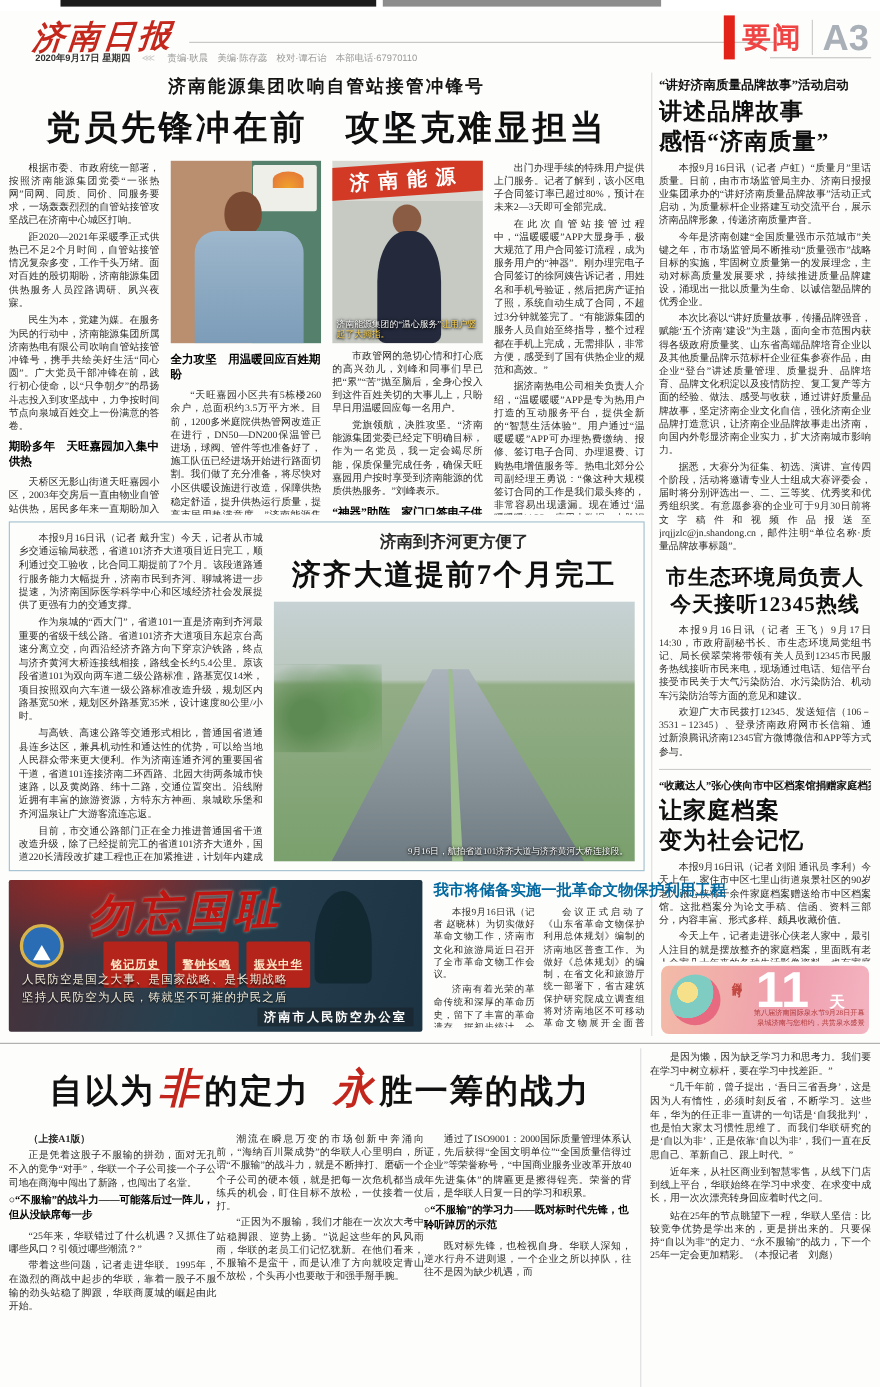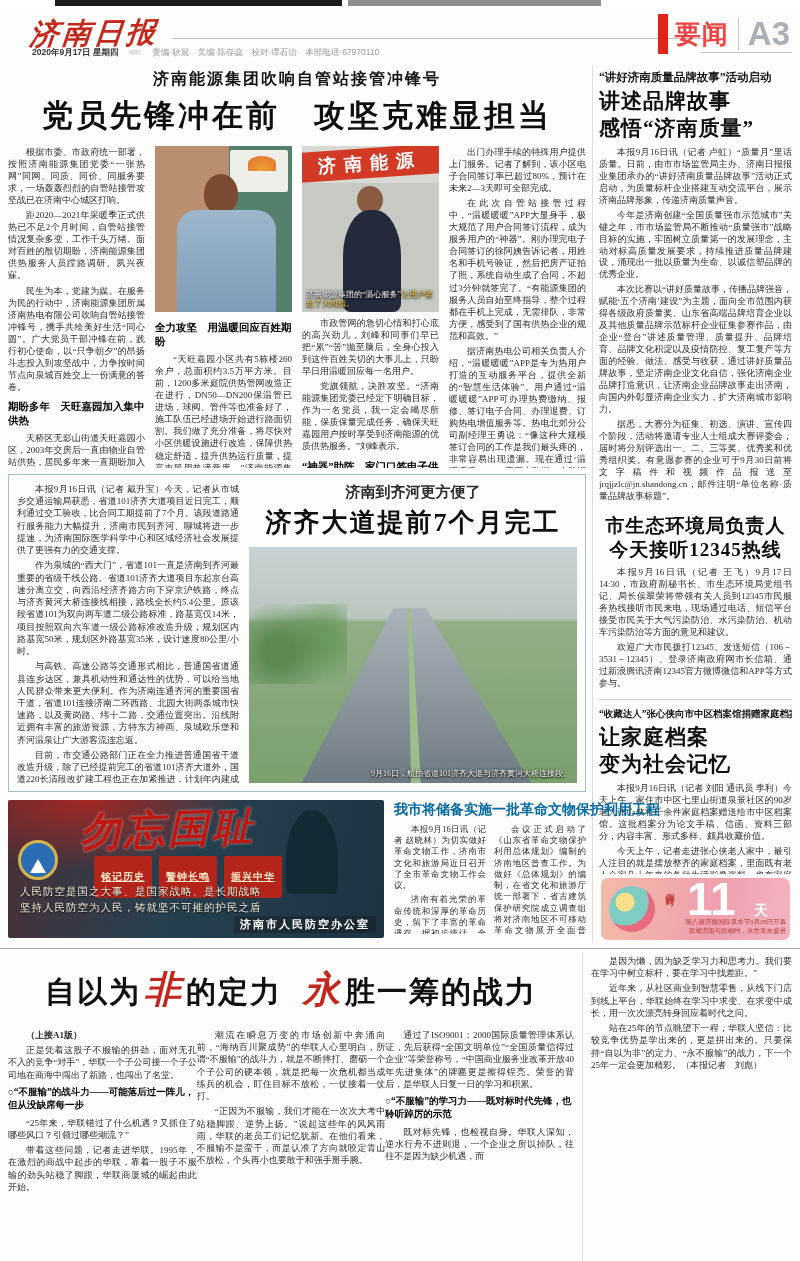--- a/index.html
+++ b/index.html
@@ -338,19 +338,20 @@
           <div>
               <p>既对标先锋，也检视自身。华联人深知，逆水行舟不进则退，一个企业之所以掉队，往往不是因为缺少机遇，而</p>
             </div>
         </div>
       </div>
     </div>
     <div class="ba-divider"></div>
     <div class="ba-right">
       <div>
           <p>是因为懒，因为缺乏学习力和思考力。我们要在学习中树立标杆，要在学习中找差距。”</p>
+          <p>“几千年前，曾子提出，‘吾日三省吾身’，这是因为人有惰性，必须时刻反省，不断学习。这些年，华为的任正非一直讲的一句话是‘自我批判’，也是怕大家太习惯性思维了。而我们华联研究的是‘自以为非’，正是依靠‘自以为非’，我们一直在反思自己、革新自己、跟上时代。”</p>
           <p>近年来，从社区商业到智慧零售，从线下门店到线上平台，华联始终在学习中求变、在求变中成长，用一次次漂亮转身回应着时代之问。</p>
           <p>站在25年的节点眺望下一程，华联人坚信：比较竞争优势是学出来的，更是拼出来的。只要保持“自以为非”的定力、“永不服输”的战力，下一个25年一定会更加精彩。（本报记者　刘彪）</p>
         </div>
     </div>
   </section>
 
 </div>
 
 </body></html>

